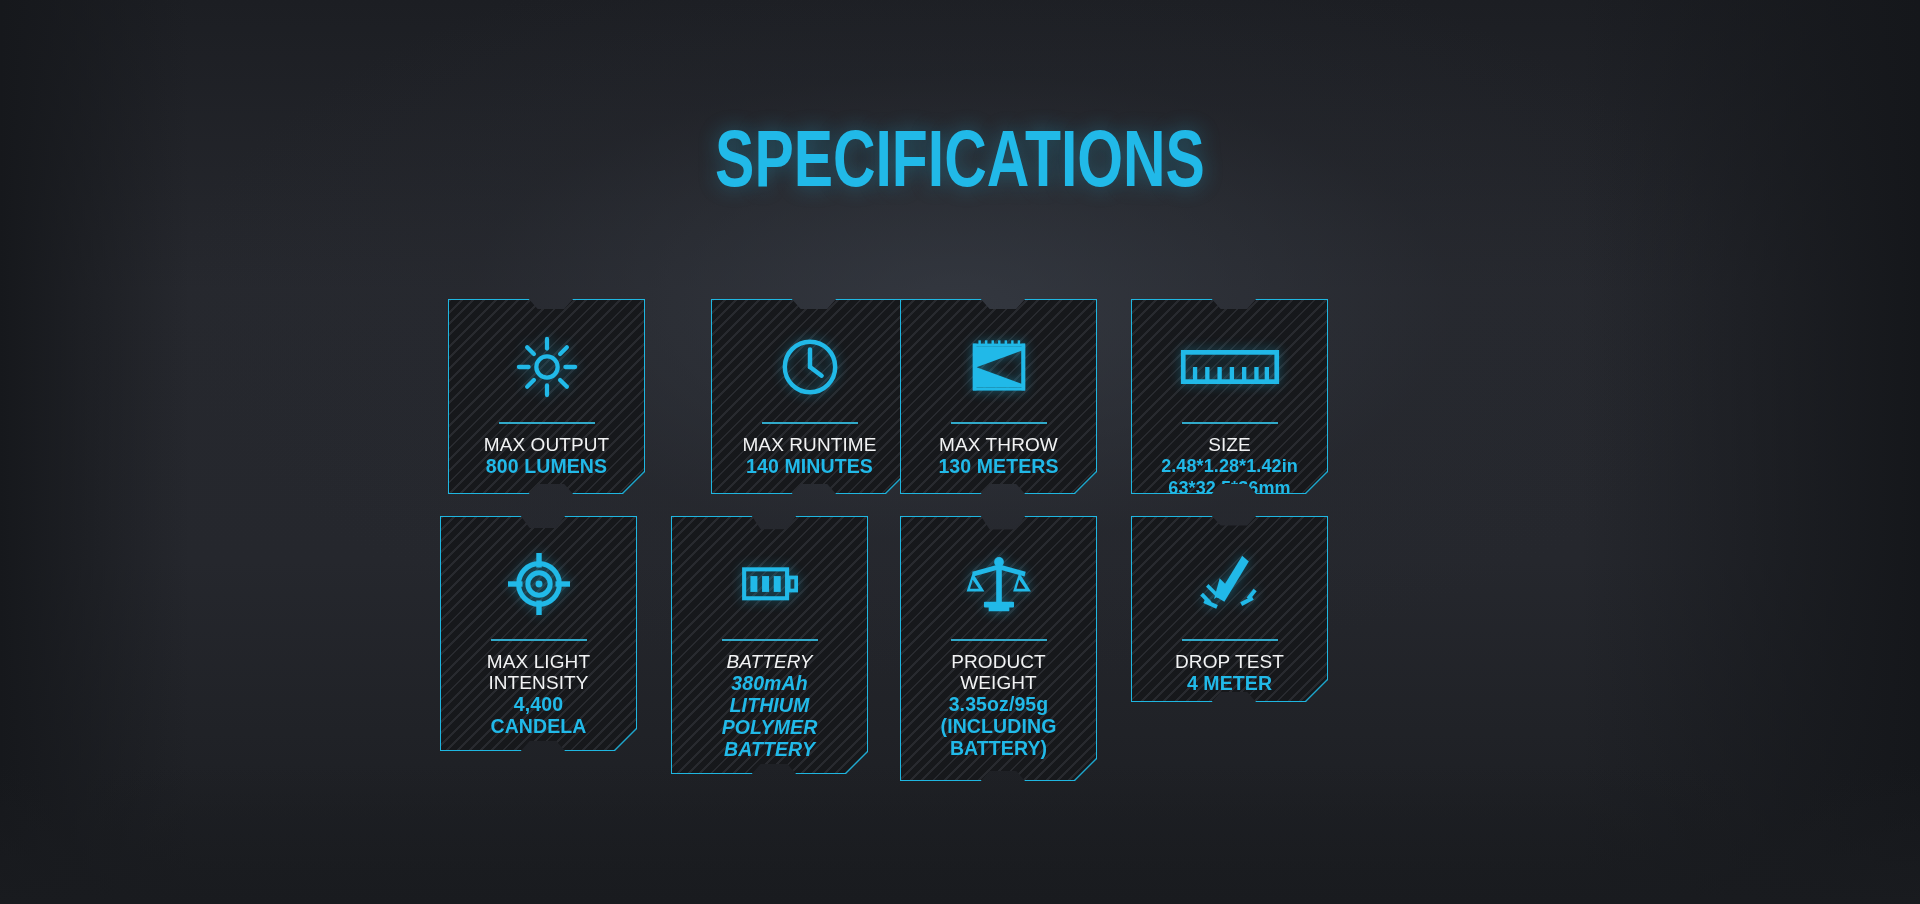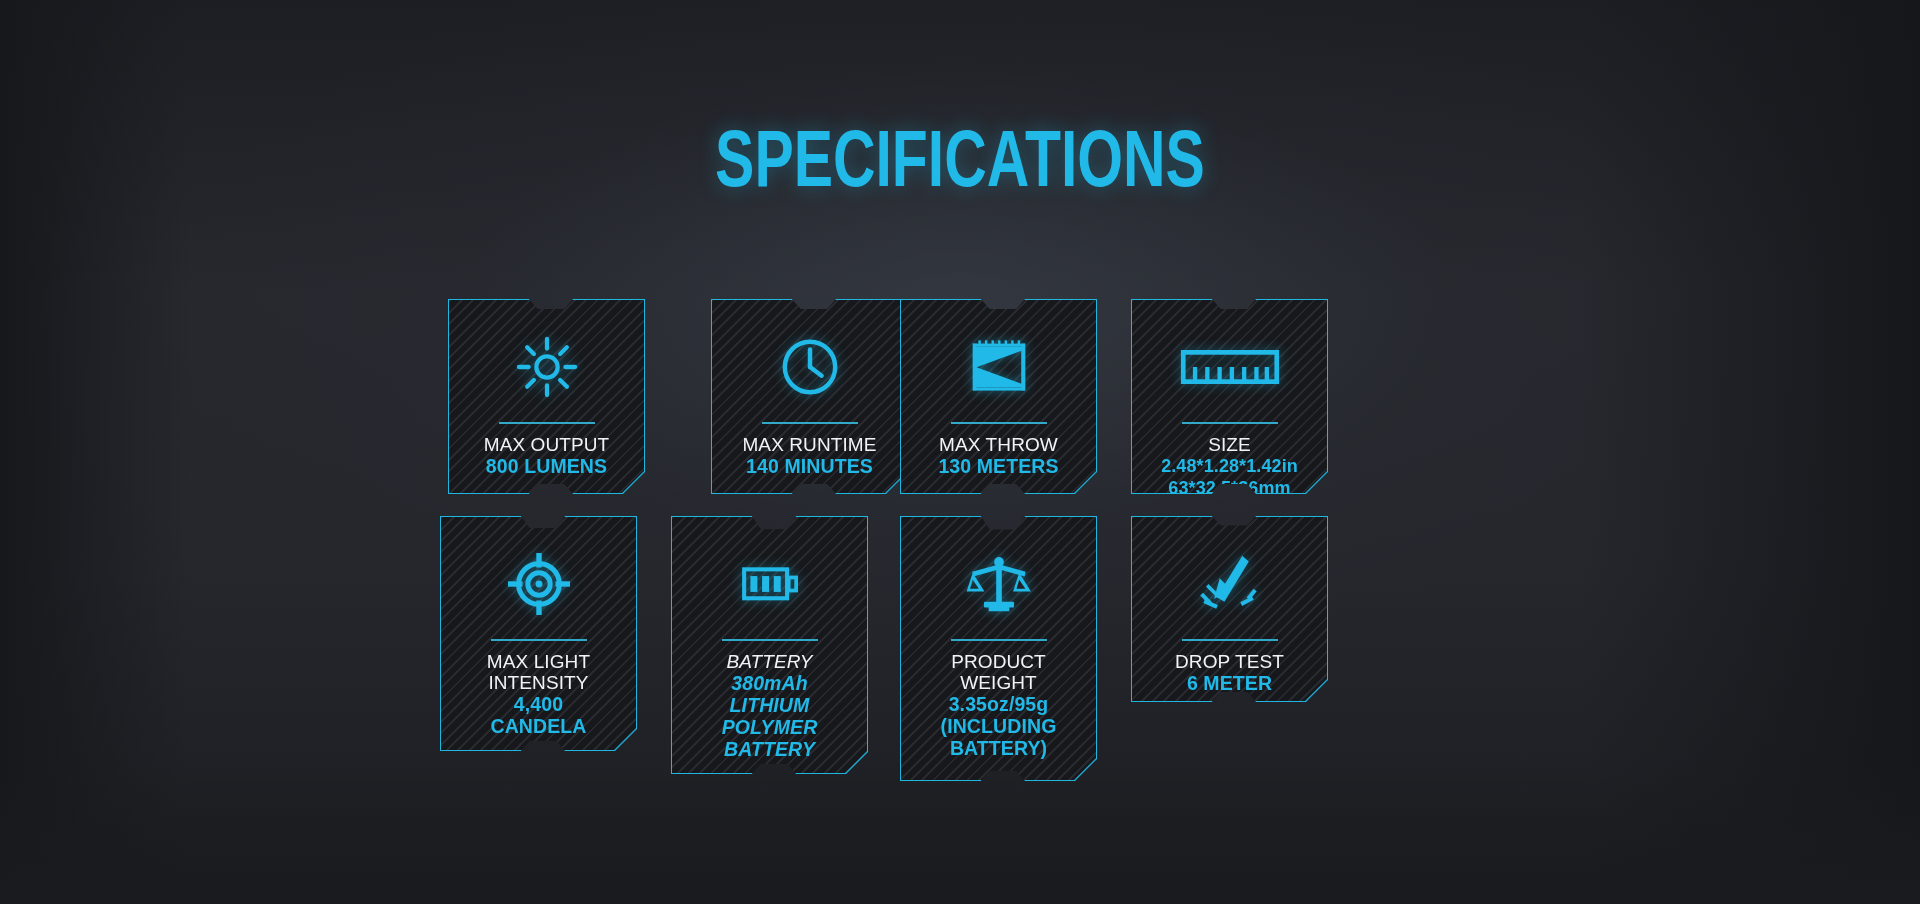--- a/index.html
+++ b/index.html
@@ -353,16 +353,16 @@
           <rect x="5" y="52" width="15" height="4.4" transform="rotate(24 12 54)"></rect>
           <rect x="1" y="46" width="13" height="4.2" transform="rotate(46 7 48)"></rect>
           <rect x="44" y="49" width="14" height="4.4" transform="rotate(-28 51 51)"></rect>
           <rect x="50" y="42" width="12" height="4.2" transform="rotate(-52 56 44)"></rect>
         </g>
       </g>
     </svg>
         </div>
         <div class="divider"></div>
         <div class="c-label">DROP TEST</div>
-        <div class="c-value">6 METER</div>
+        <div class="c-value">4 METER</div>
       </div>
     </div>
   </div>
 
 </body></html>

